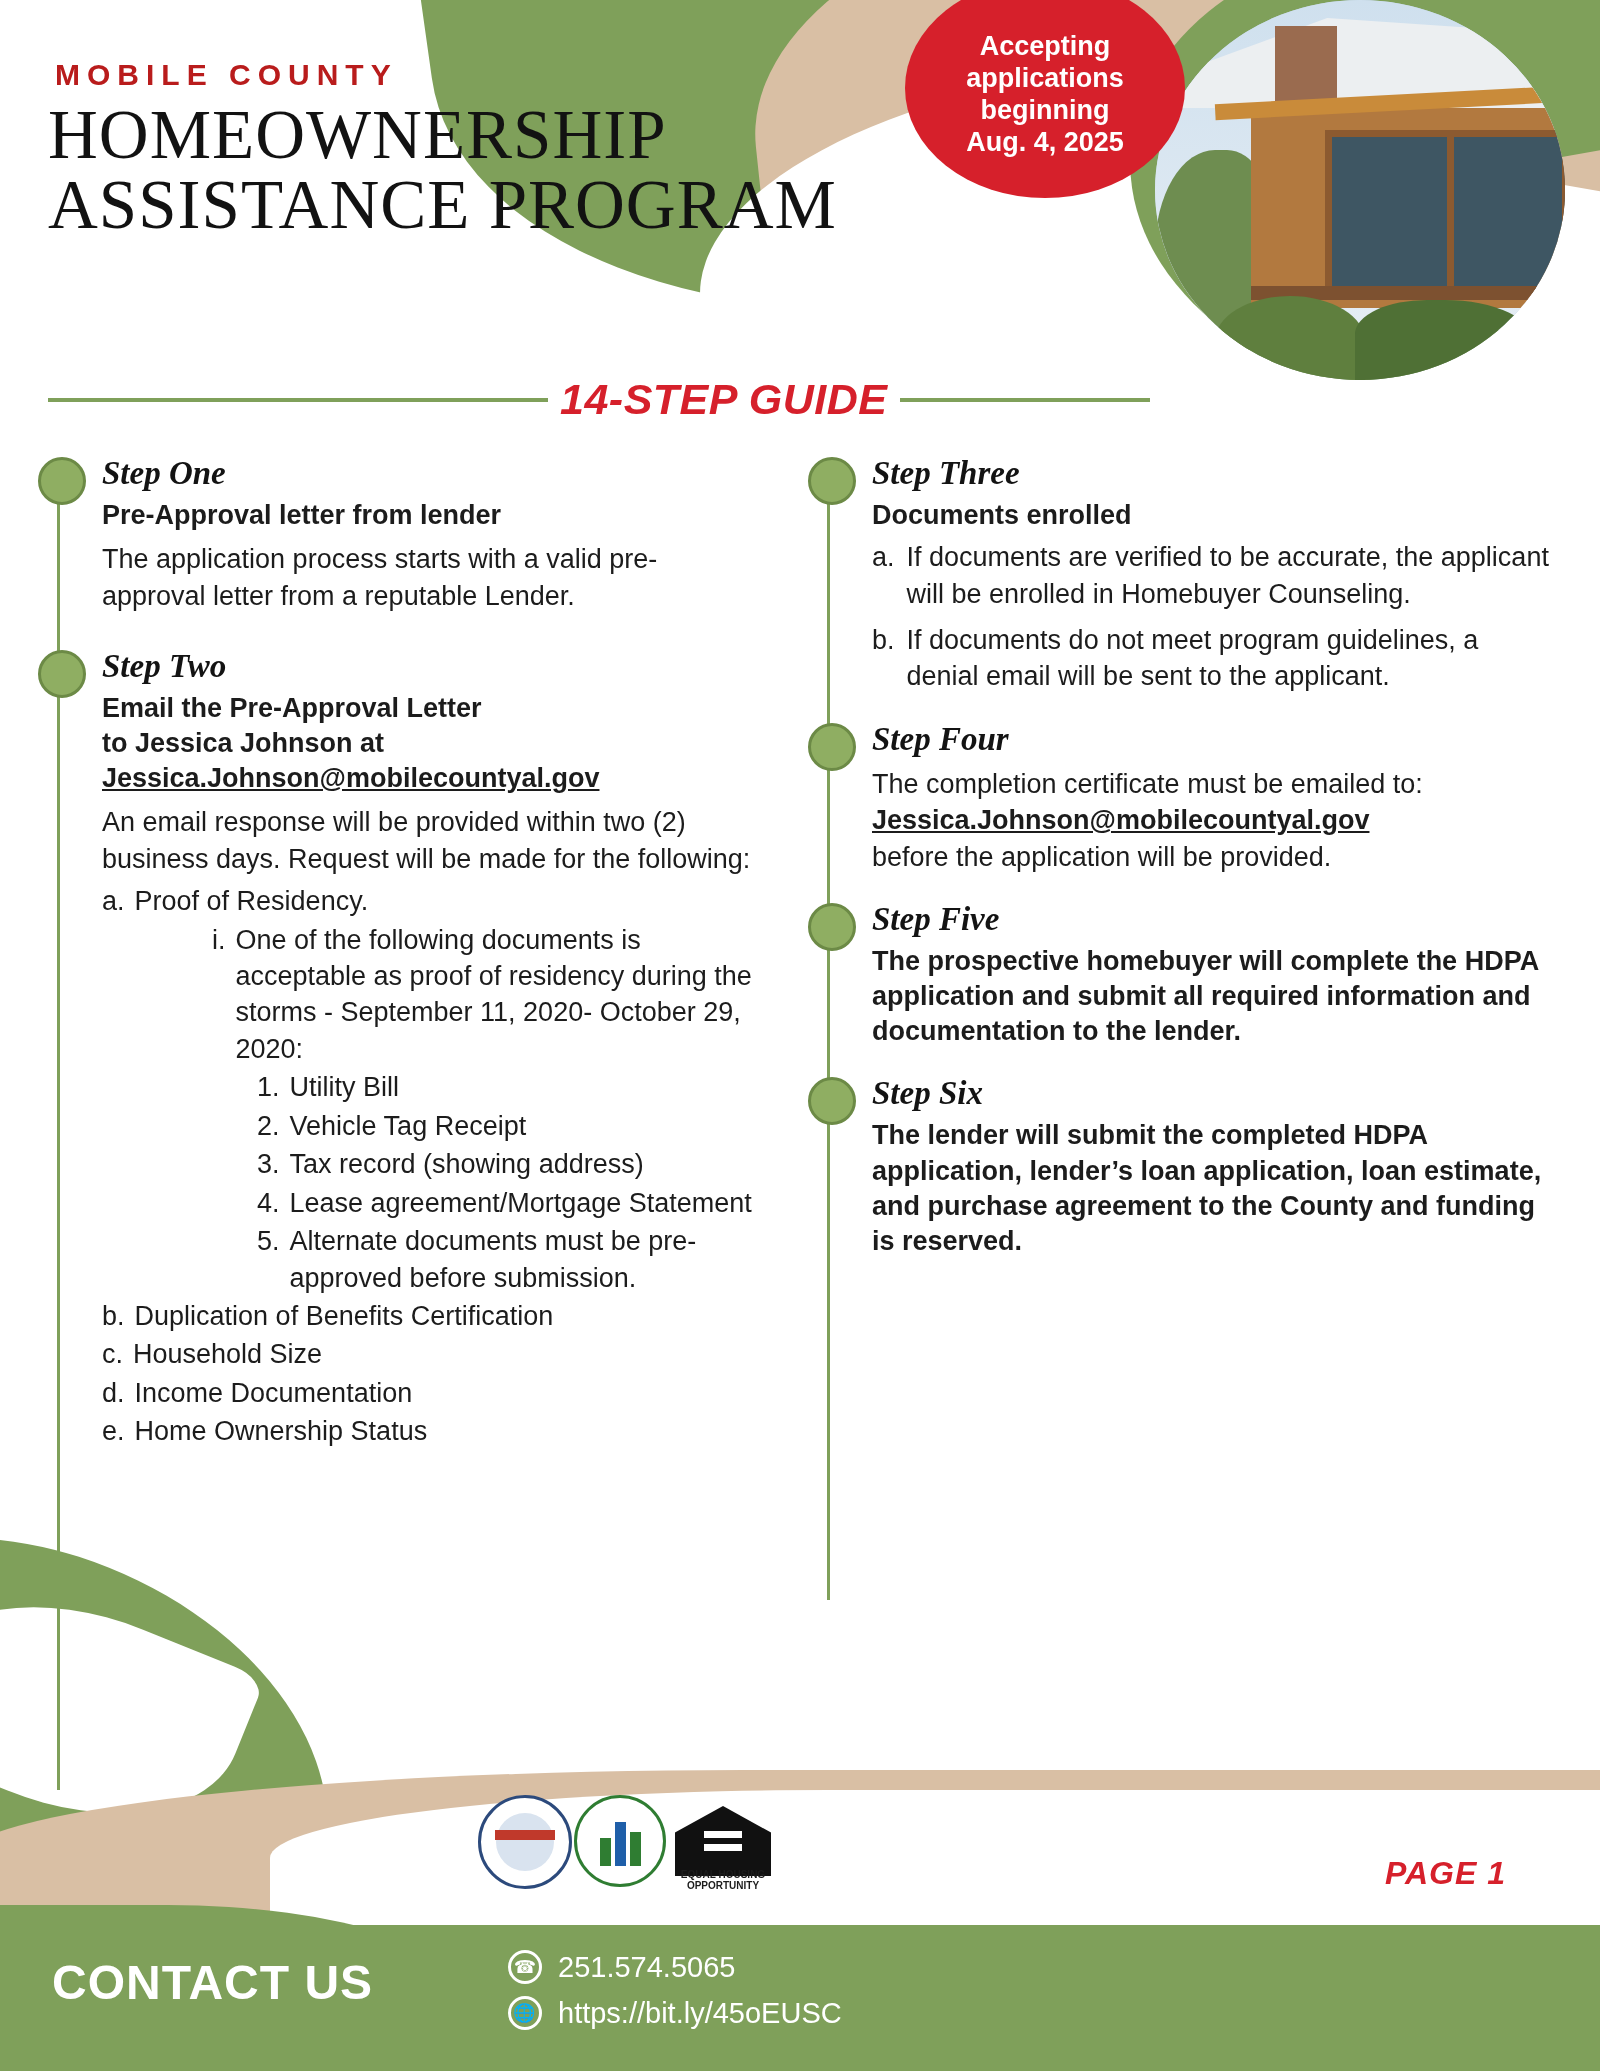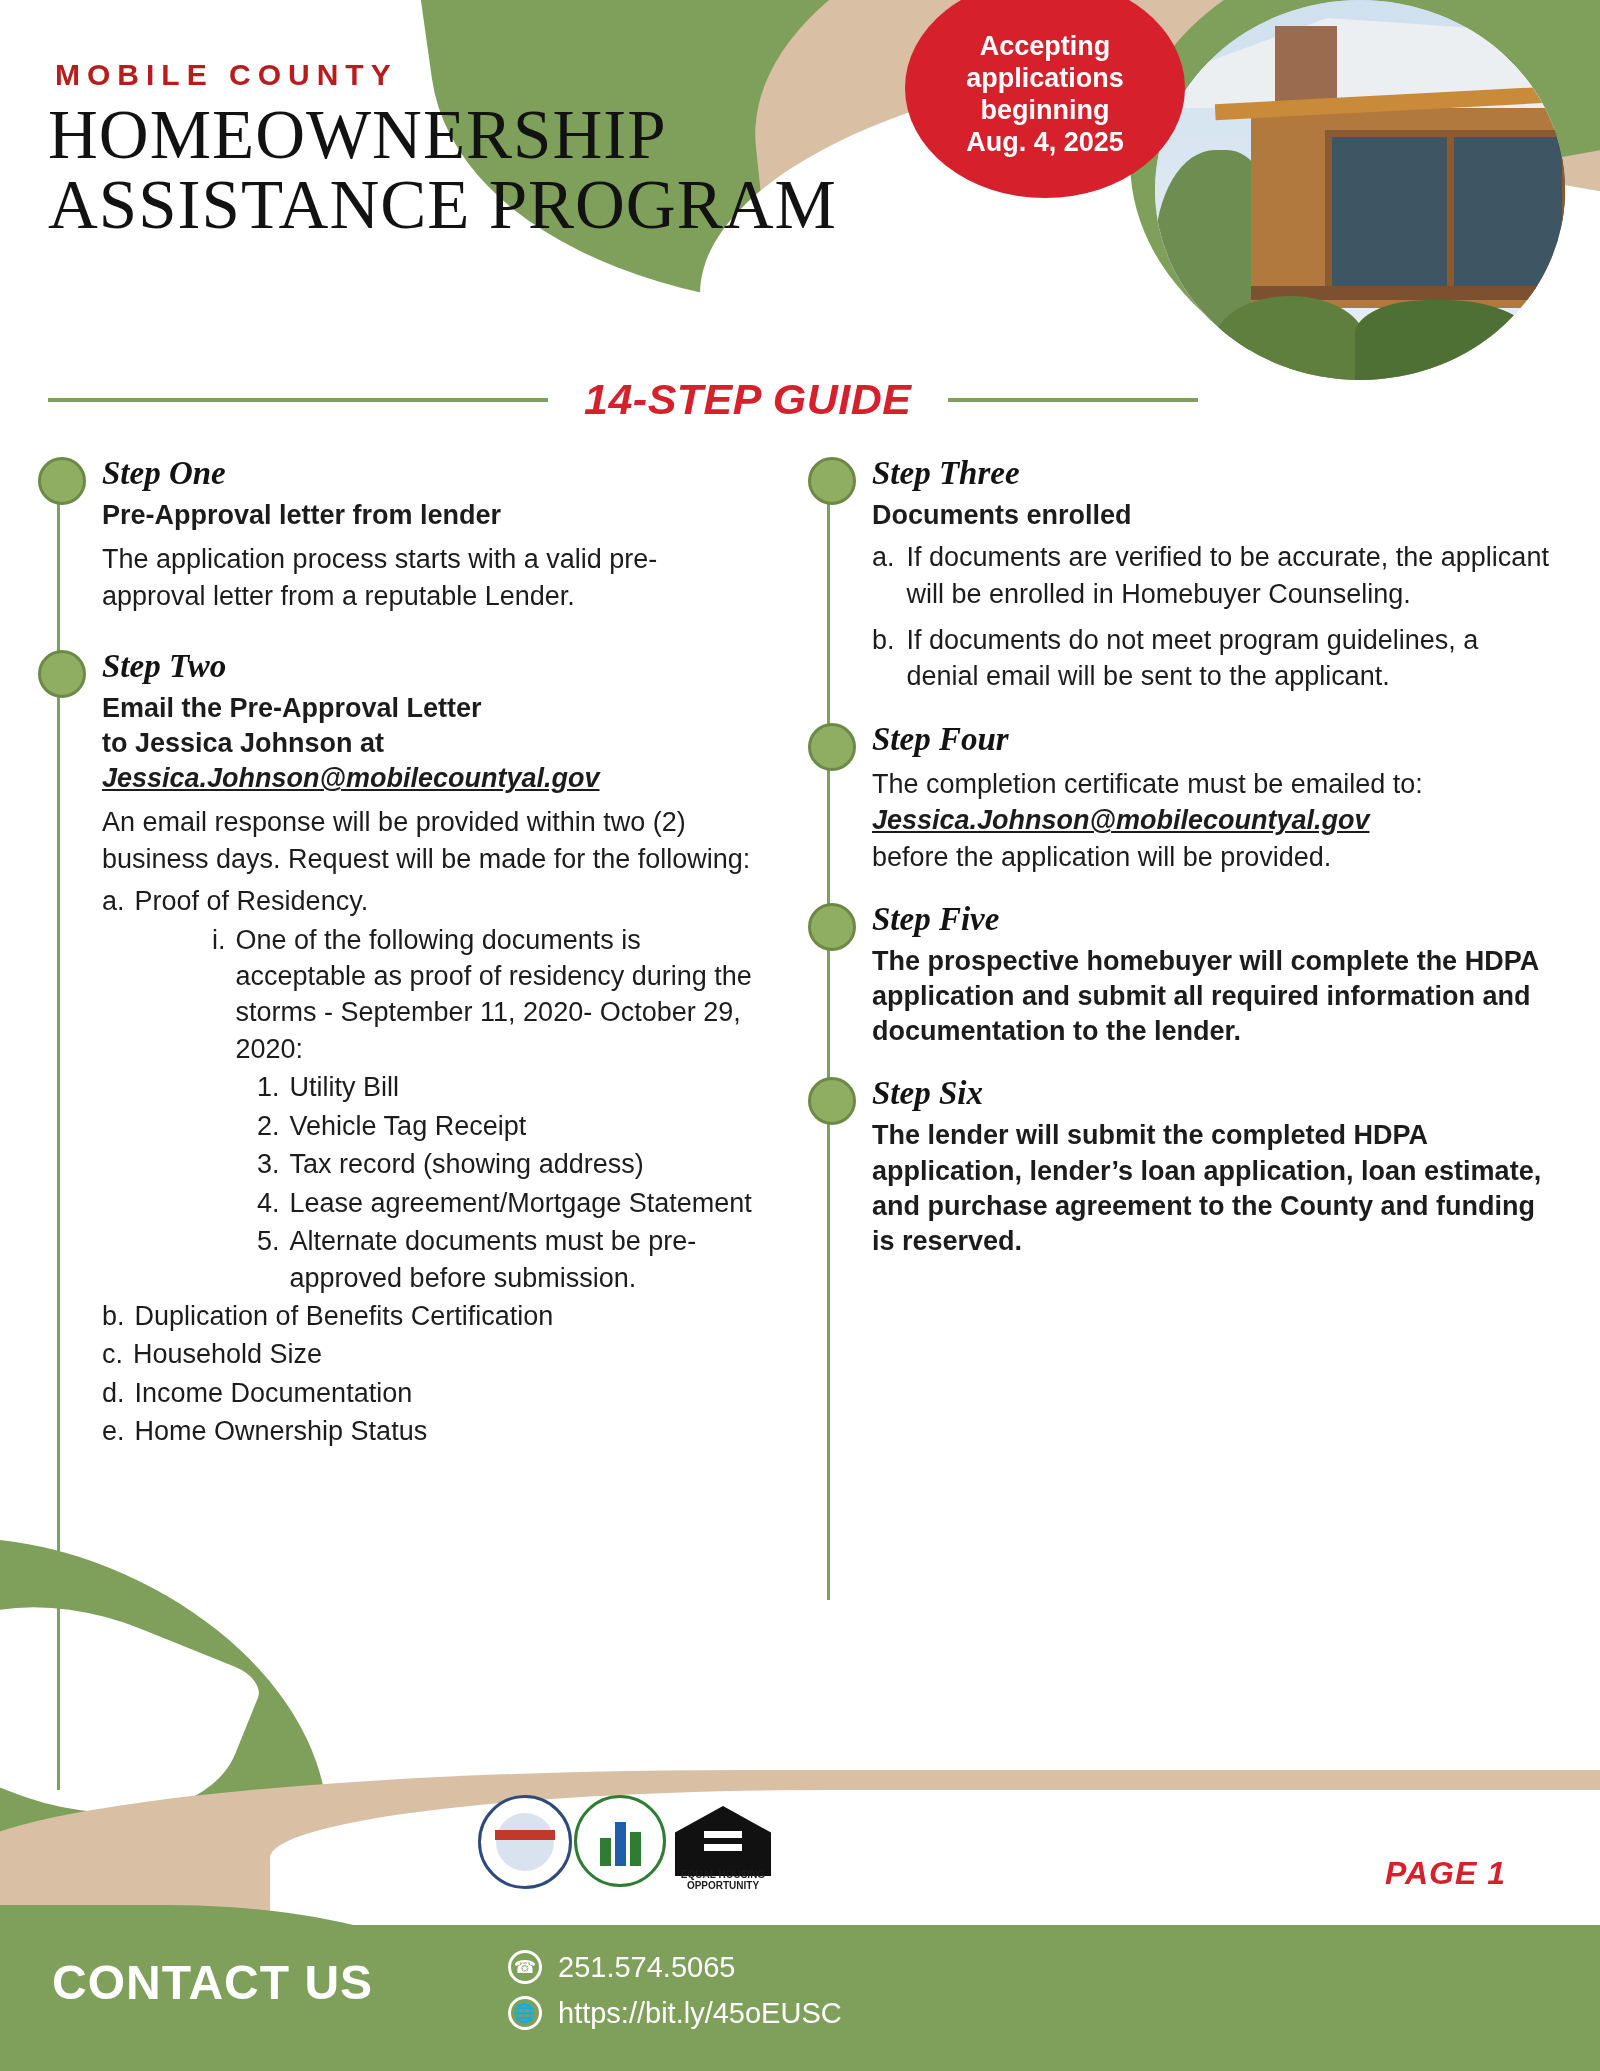--- a/index.html
+++ b/index.html
@@ -194,21 +194,21 @@
     font-family: "Liberation Serif", serif;
     font-size: 69px;
     line-height: 1.02;
     letter-spacing: 1px;
     color: #121212;
   }
   .title-block div { white-space: nowrap; }
 
   .sub-row {
     position: absolute; top: 375px; left: 48px; width: 1060px;
-    display: flex; align-items: center; gap: 36px;
+    display: flex; align-items: center; gap: 12px;
   }
   .rule { height: 4px; background: #7fa05a; flex: 0 0 auto; }
   .rule-left { width: 500px; }
   .rule-right { width: 250px; }
   .step-guide {
     font-family: "Liberation Sans", sans-serif;
     font-style: italic; font-weight: bold;
     font-size: 43px; color: #d6202b; letter-spacing: 0.5px; white-space: nowrap;
   }
 
@@ -238,21 +238,21 @@
   .step-bold {
     margin-left: 62px;
     font-size: 27px; font-weight: bold; line-height: 1.3;
     margin-top: 6px;
   }
   .step-body {
     margin-left: 62px;
     font-size: 27px; line-height: 1.35; margin-top: 8px;
   }
   .email-link {
-    font-weight: bold; text-decoration: underline; word-break: break-word; font-style: italic;
+    font-weight: bold; text-decoration: underline; word-break: break-word;
   }
   .olist { margin: 6px 0 0 62px; font-size: 27px; line-height: 1.35; }
   .olist .li { display: flex; gap: 10px; margin-bottom: 2px; }
   .olist .marker { flex: 0 0 auto; }
   .indent-2 { margin-left: 110px; }
   .indent-3 { margin-left: 155px; }
 
   .rlist { margin-left: 62px; font-size: 27px; line-height: 1.35; margin-top: 6px; }
   .rlist .li { display: flex; gap: 12px; margin-bottom: 10px; }
 

